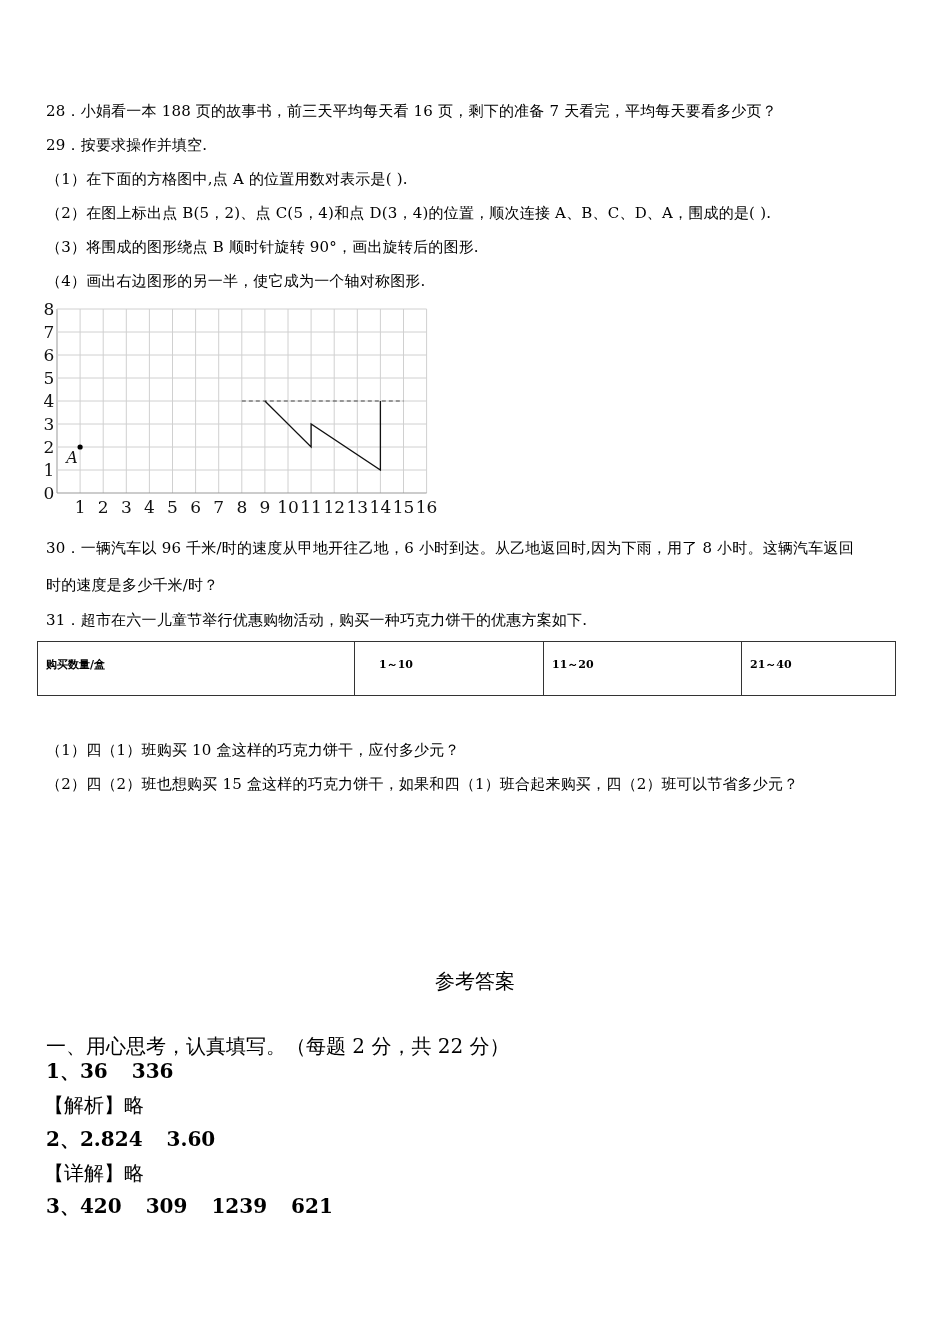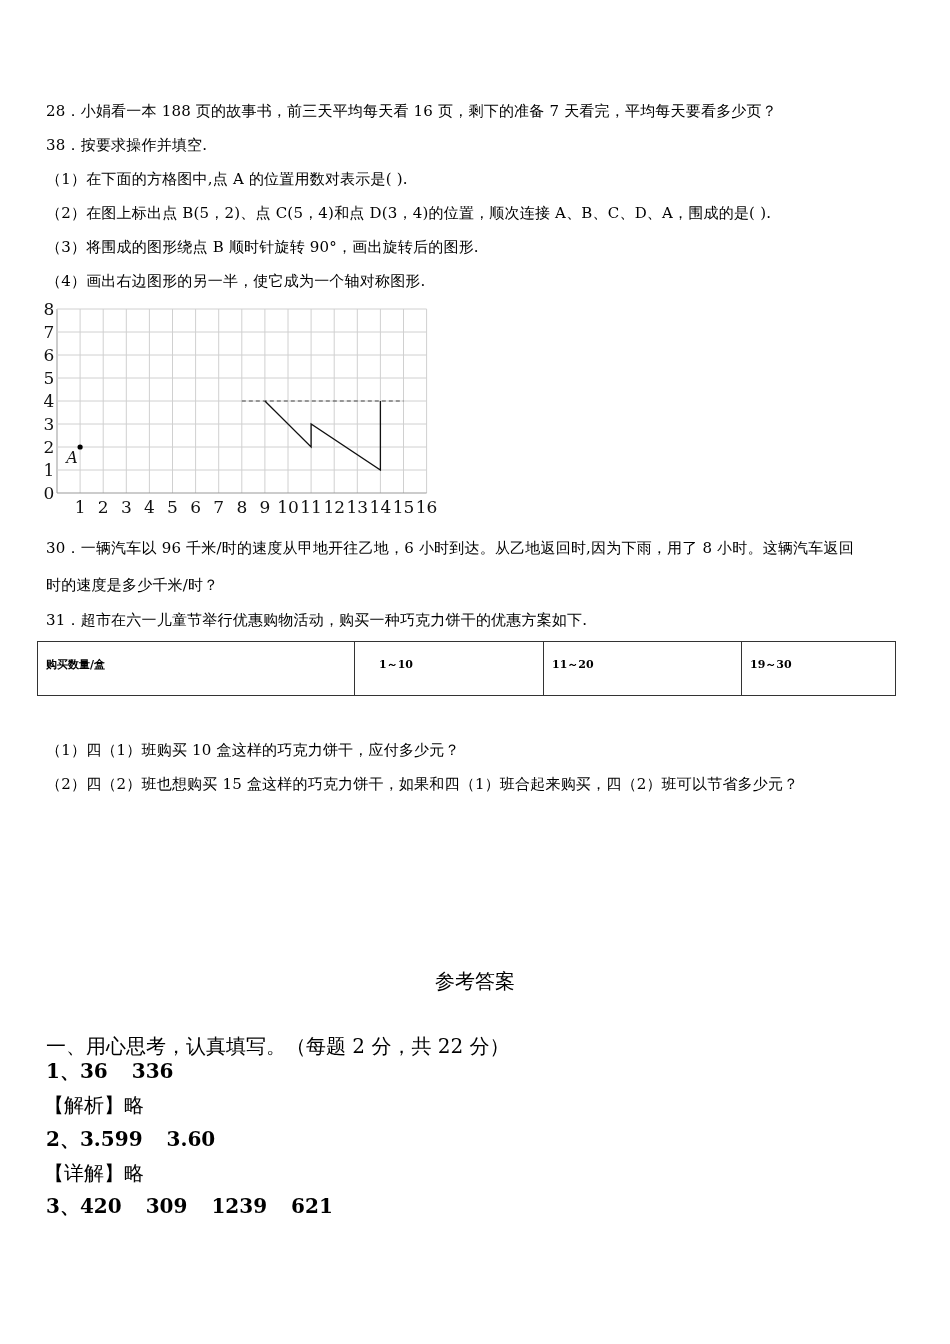--- a/index.html
+++ b/index.html
@@ -15,21 +15,21 @@
     .title { position: absolute; left: 0; width: 950px; top: 968px; text-align: center; font-size: 20px; font-weight: normal;
              font-family: "DejaVu Sans", "Liberation Sans", sans-serif; }
     .ans { position: absolute; left: 46px; font-size: 20px; font-weight: bold; white-space: nowrap; }
     .ans.normal { font-weight: normal; }
     .num-gap { display: inline-block; width: 12px; }
   </style>
 </head>
 <body>
 
 <div class="line" style="top:101px;">28．小娟看一本 188 页的故事书，前三天平均每天看 16 页，剩下的准备 7 天看完，平均每天要看多少页？</div>
-<div class="line" style="top:135px;">38．按要求操作并填空.</div>
+<div class="line" style="top:135px;">29．按要求操作并填空.</div>
 <div class="line sub" style="top:169px;">（1）在下面的方格图中,点 A 的位置用数对表示是(    ).</div>
 <div class="line sub" style="top:203px;">（2）在图上标出点 B(5，2)、点 C(5，4)和点 D(3，4)的位置，顺次连接 A、B、C、D、A，围成的是(    ).</div>
 <div class="line sub" style="top:237px;">（3）将围成的图形绕点 B 顺时针旋转 90°，画出旋转后的图形.</div>
 <div class="line sub" style="top:271px;">（4）画出右边图形的另一半，使它成为一个轴对称图形.</div>
 
 <div class="grid-wrap">
   <svg id="grid-svg" width="420" height="225" viewBox="0 0 420 225" xmlns="http://www.w3.org/2000/svg">
       <line x1="27" y1="197" x2="27" y2="13" stroke="#999" stroke-width="1"></line>
       <line x1="50.1" y1="197" x2="50.1" y2="13" stroke="#d0d0d0" stroke-width="1"></line>
       <line x1="73.2" y1="197" x2="73.2" y2="13" stroke="#d0d0d0" stroke-width="1"></line>
@@ -91,37 +91,37 @@
 <div class="line" style="top:538px;">30．一辆汽车以 96 千米/时的速度从甲地开往乙地，6 小时到达。从乙地返回时,因为下雨，用了 8 小时。这辆汽车返回</div>
 <div class="line" style="top:575px;">时的速度是多少千米/时？</div>
 <div class="line" style="top:610px;">31．超市在六一儿童节举行优惠购物活动，购买一种巧克力饼干的优惠方案如下.</div>
 
 <table class="price">
   <tbody>
       <tr>
     <td style="width:308px;">购买数量/盒</td>
     <td style="width:164px;padding-left:24px;">1～10</td>
     <td style="width:189px;">11～20</td>
-    <td>19～30</td>
+    <td>21～40</td>
   </tr>
 </tbody>
   </table>
 
 <div class="line sub" style="top:740px;">（1）四（1）班购买 10 盒这样的巧克力饼干，应付多少元？</div>
 <div class="line sub" style="top:774px;">（2）四（2）班也想购买 15 盒这样的巧克力饼干，如果和四（1）班合起来购买，四（2）班可以节省多少元？</div>
 
 <div class="title">参考答案</div>
 
 <div class="ans normal" style="top:1033px;">一、用心思考，认真填写。（每题 2 分，共 22  分）</div>
 
 <div class="ans" style="top:1058px;">
   <span>1、</span><span>36</span><span class="num-gap"></span><span class="num-gap"></span><span>336</span>
 </div>
 <div class="ans normal" style="top:1092px; left:44px;">【解析】略</div>
 
 <div class="ans" style="top:1126px;">
-  <span>2、</span><span>3.599</span><span class="num-gap"></span><span class="num-gap"></span><span>3.60</span>
+  <span>2、</span><span>2.824</span><span class="num-gap"></span><span class="num-gap"></span><span>3.60</span>
 </div>
 <div class="ans normal" style="top:1160px; left:44px;">【详解】略</div>
 
 <div class="ans" style="top:1193px;">
   <span>3、</span><span>420</span><span class="num-gap"></span><span class="num-gap"></span><span>309</span><span class="num-gap"></span><span class="num-gap"></span><span>1239</span><span class="num-gap"></span><span class="num-gap"></span><span>621</span>
 </div>
 
 </body></html>

